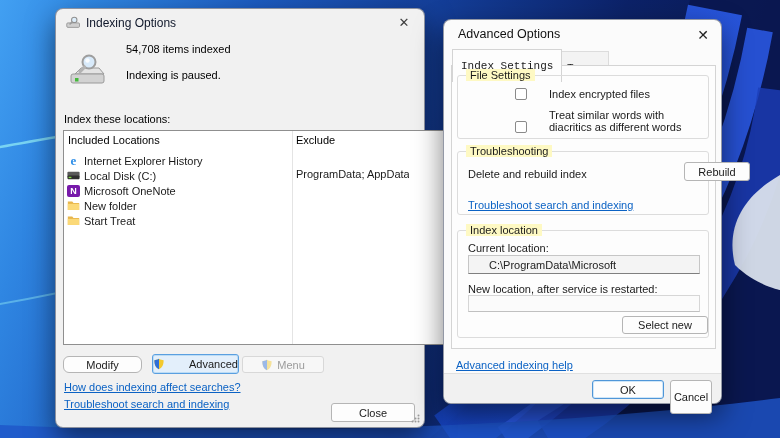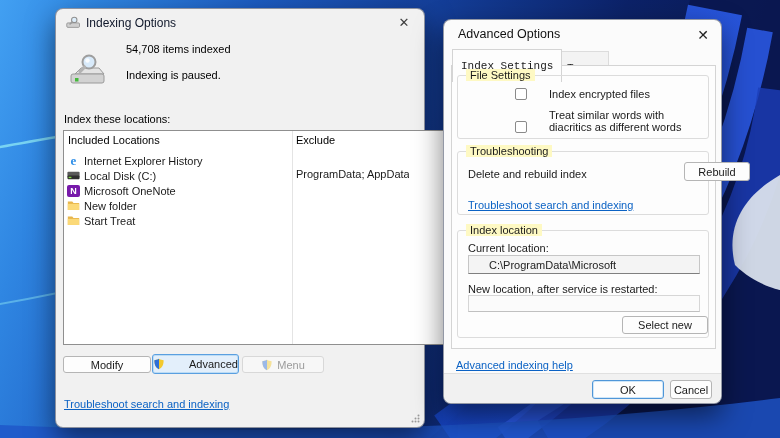--- a/index.html
+++ b/index.html
@@ -156,42 +156,46 @@
       <svg class="ic" width="13" height="11" viewBox="0 0 16 13">
         <path d="M1 1.5 h5.5 l1.5 2 H15 v8.5 H1 Z" fill="#e8b64c"></path>
         <path d="M1 4.5 H15 V12 H1 Z" fill="#fbd978"></path>
       </svg>
       <span class="lb-label">Start Treat</span>
     </div>
 
     <span class="exclude-cell">ProgramData; AppData; AppData; Microso...</span>
   </div>
 
-  <div class="btn" style="left:7px; top:347px; width:88px; height:17px;">
+  <div class="btn" style="left:7px; top:347px; width:79px; height:17px;border-radius:6px;">
     <span>Modify</span>
   </div>
 
   <div class="btn btn-advanced" style="left:96px; top:345px; width:87px; height:20px;gap:24px;">
     <svg width="12" height="12" viewBox="0 0 14 14">
       <path d="M7 1 C5 2.2 3.2 2.6 1.6 2.6 c0 5 1.4 8.6 5.4 10.4 c4-1.8 5.4-5.4 5.4-10.4 C10.8 2.6 9 2.2 7 1z" fill="#f3c92e"></path>
       <path d="M7 1 C5 2.2 3.2 2.6 1.6 2.6 c0 5 1.4 8.6 5.4 10.4 Z" fill="#2e6fd8"></path>
     </svg>
     <span>Advanced</span>
   </div>
 
   <div class="btn btn-disabled" style="left:186px; top:347px; width:82px; height:17px;">
     <svg width="12" height="12" viewBox="0 0 14 14">
       <path d="M7 1 C5 2.2 3.2 2.6 1.6 2.6 c0 5 1.4 8.6 5.4 10.4 c4-1.8 5.4-5.4 5.4-10.4 C10.8 2.6 9 2.2 7 1z" fill="#f3c92e"></path>
       <path d="M7 1 C5 2.2 3.2 2.6 1.6 2.6 c0 5 1.4 8.6 5.4 10.4 Z" fill="#2e6fd8"></path>
     </svg>
     <span>Menu</span>
   </div>
 
+  <a class="link" style="left:8px; top:372px;">How does indexing affect searches?</a>
   <a class="link" style="left:8px; top:389px;">Troubleshoot search and indexing</a>
 
+  <div class="btn" style="left:275px; top:394px; width:84px; height:19px;">
+    <span>Close</span>
+  </div>
 
   <svg class="grip" width="9" height="9" viewBox="0 0 9 9">
     <circle cx="7.5" cy="1.5" r="1" fill="#9a9a9a"></circle>
     <circle cx="7.5" cy="4.5" r="1" fill="#9a9a9a"></circle>
     <circle cx="4.5" cy="4.5" r="1" fill="#9a9a9a"></circle>
     <circle cx="7.5" cy="7.5" r="1" fill="#9a9a9a"></circle>
     <circle cx="4.5" cy="7.5" r="1" fill="#9a9a9a"></circle>
     <circle cx="1.5" cy="7.5" r="1" fill="#9a9a9a"></circle>
   </svg>
 </div>
@@ -243,17 +247,17 @@
       <span>Select new</span>
     </div>
   </div>
 
   <a class="link" style="left:12px; top:339px; z-index:4;">Advanced indexing help</a>
 
   <div class="footer">
     <div class="btn btn-default" style="left:148px; top:6px; width:72px; height:19px;">
       <span>OK</span>
     </div>
-    <div class="btn" style="left:226px; top:6px; width:42px; height:19px;">
+    <div class="btn" style="left:226px; top:6px; width:42px; height:34px;">
       <span>Cancel</span>
     </div>
   </div>
 </div>
 
 </body></html>

